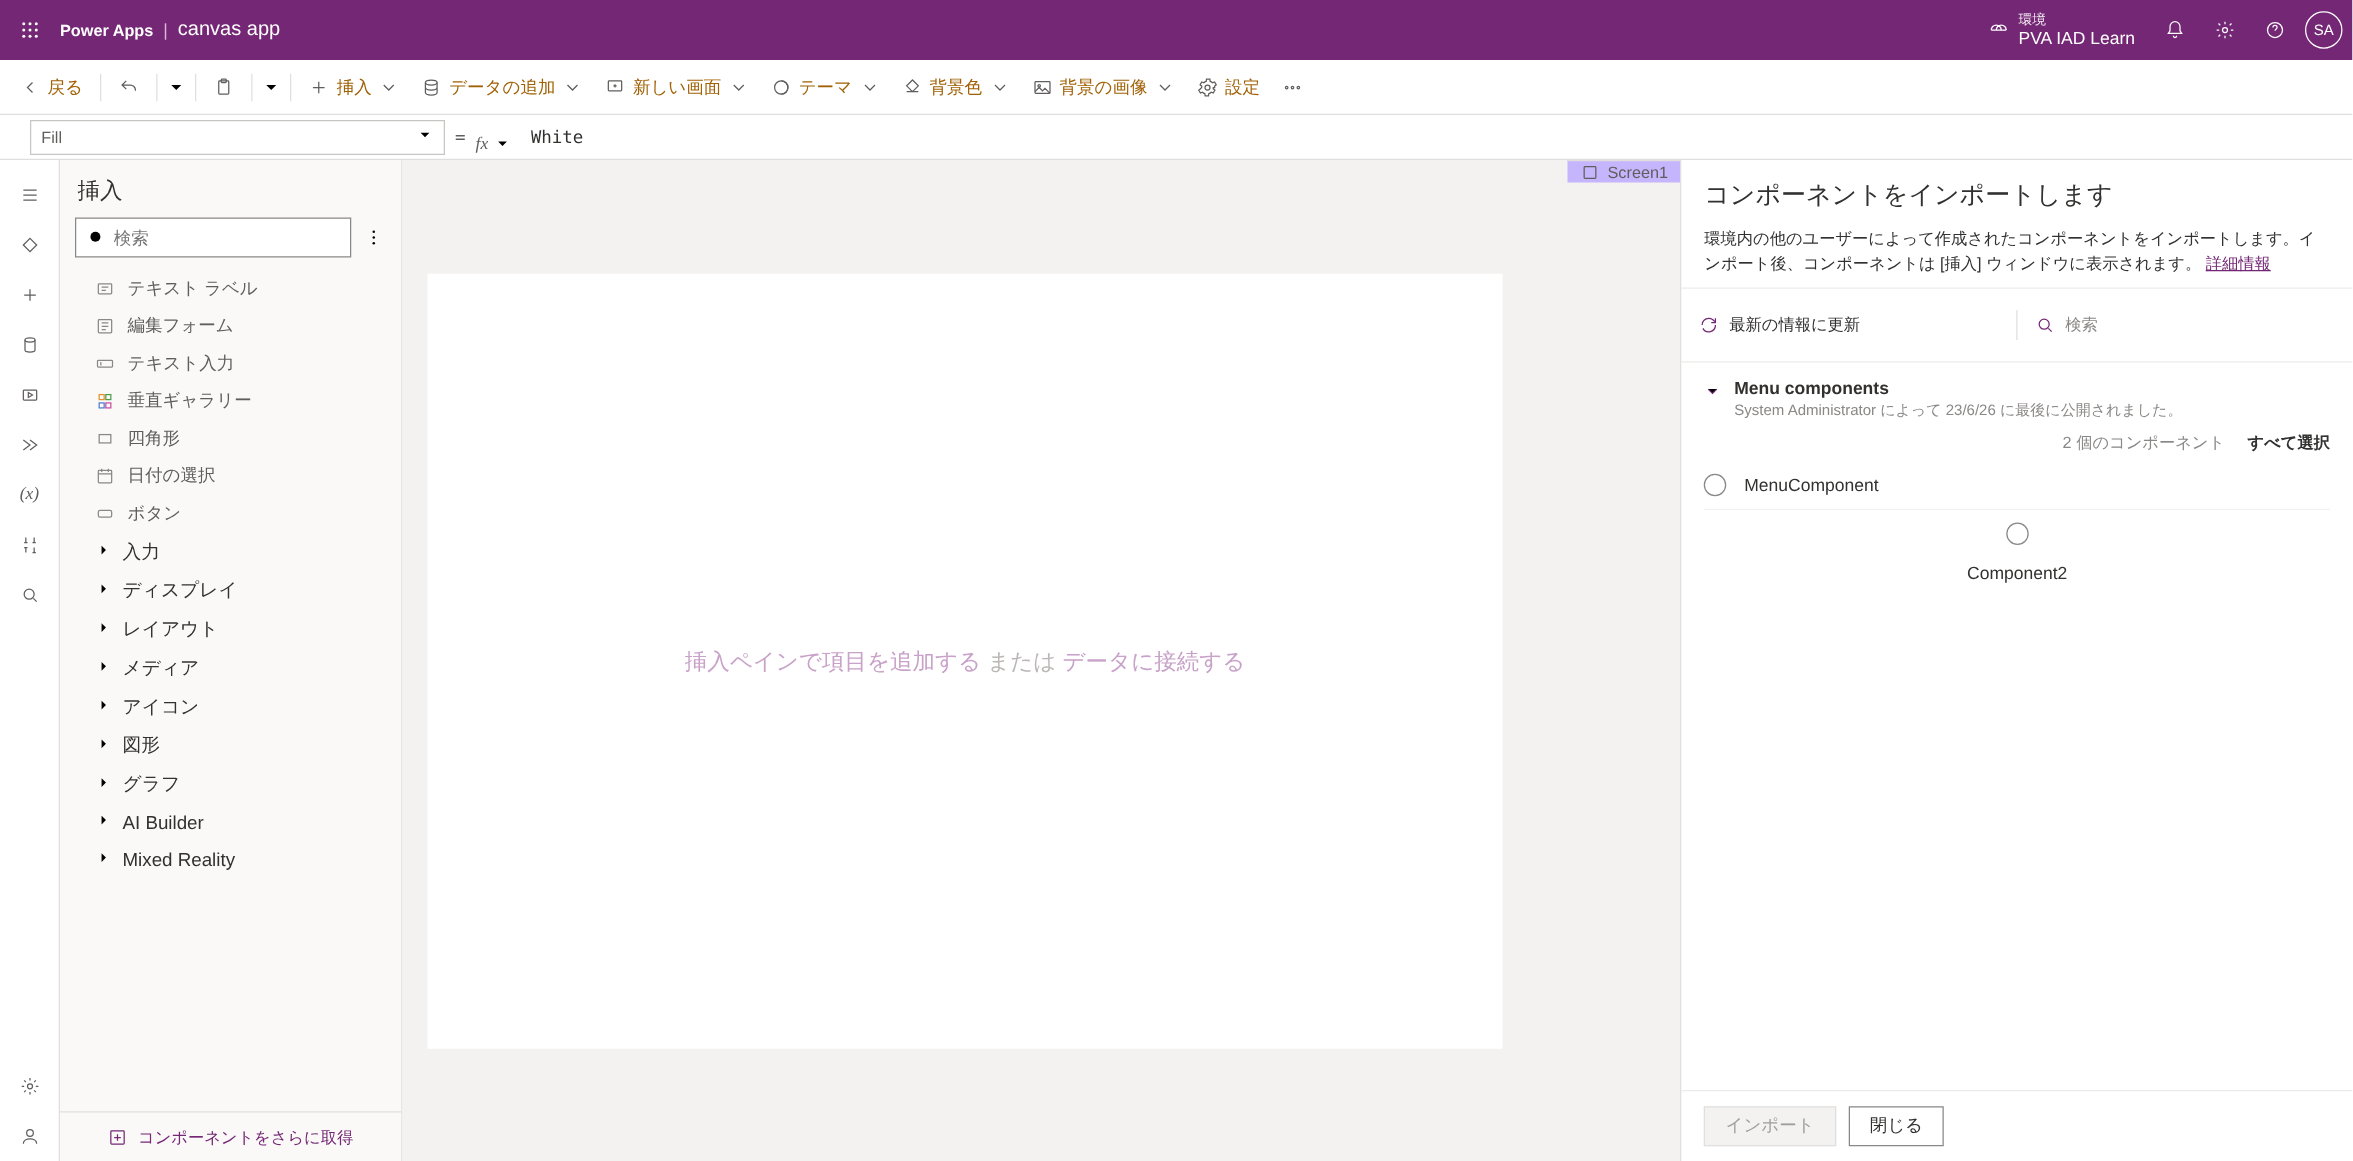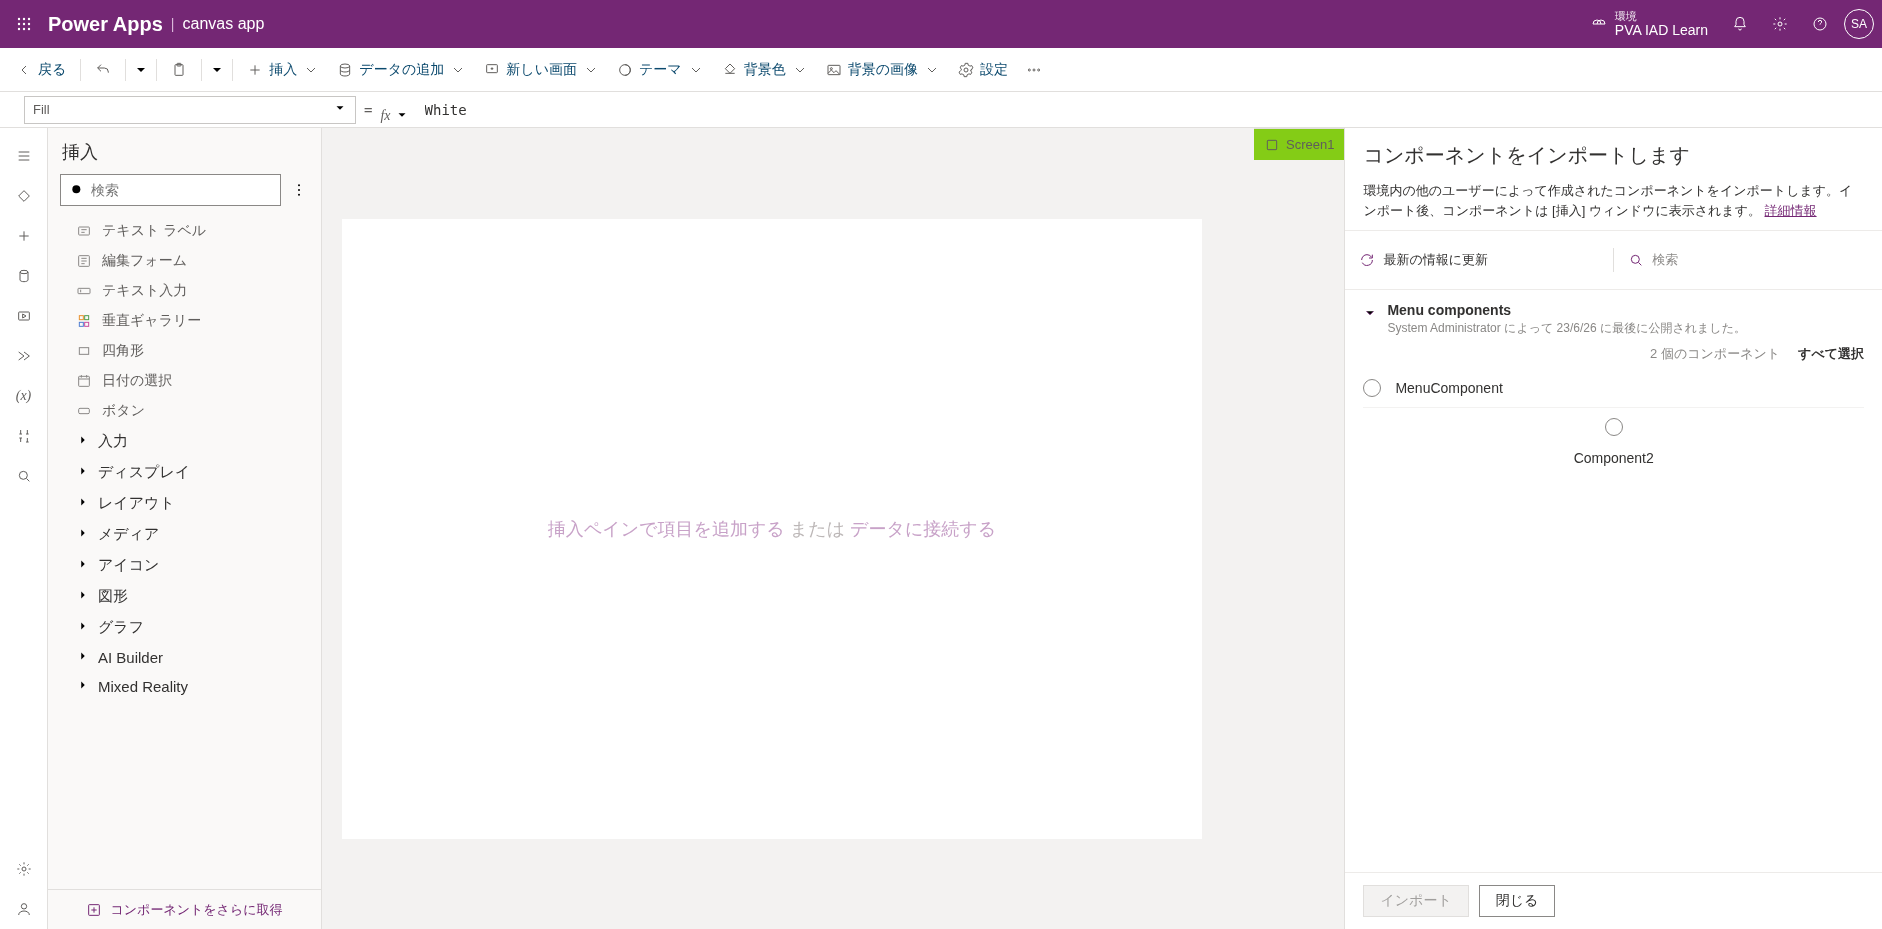--- a/index.html
+++ b/index.html
@@ -2,35 +2,35 @@
 <html><head>
 <meta charset="utf-8">
 <style>
 * { margin:0; padding:0; box-sizing:border-box; font-family:"Segoe UI","Meiryo",sans-serif; }
 body { width:1882px; height:929px; background:#fff; overflow:hidden; font-size:14px; color:#323130; }
 
 
 .header { height:48px; background:#742774; color:#fff; display:flex; align-items:center; padding:0 8px; }
 .waffle { width:32px; height:32px; display:flex; align-items:center; justify-content:center; }
 .waffle svg { fill:#fff; }
-.brand { font-size:20px; font-weight:600; margin-left:8px; }
+.brand { font-size:13px; font-weight:600; margin-left:8px; }
 .pipe { margin:0 8px; color:#d9b7d9; }
 .app-name { font-size:16px; }
 .header-spacer { flex:1; }
 .env-block { display:flex; align-items:center; gap:8px; margin-right:12px; }
 .env-block svg { stroke:#fff; fill:none; }
 .env-text { line-height:1.15; }
 .env-label { font-size:11px; opacity:.9; }
 .env-name { font-size:14px; }
 .hicon { width:40px; height:40px; display:flex; align-items:center; justify-content:center; }
 .hicon svg { stroke:#fff; fill:none; }
 .avatar { width:30px; height:30px; border:1px solid #fff; border-radius:50%; display:flex; align-items:center; justify-content:center; font-size:12px; margin-left:4px; }
 
 
-.cmdbar { height:44px; border-bottom:1px solid #e1dfdd; display:flex; align-items:center; padding:0 8px; gap:2px; color:#0c4a6e; }
+.cmdbar { height:44px; border-bottom:1px solid #e1dfdd; display:flex; align-items:center; padding:0 8px; gap:2px; color:#a16207; }
 .cmd { display:flex; align-items:center; gap:6px; padding:0 8px; height:32px; }
 .cmd svg { stroke:#605e5c; fill:none; }
 .cmd .lbl { font-size:14px; }
 .chev { width:18px; display:flex; align-items:center; justify-content:center; }
 .vdiv { width:1px; height:22px; background:#e1dfdd; margin:0 4px; }
 
 
 .fxbar { height:36px; border-bottom:1px solid #e1dfdd; display:flex; align-items:center; padding:0 16px 0 24px; gap:8px; }
 .prop-dd { width:332px; height:28px; border:1px solid #c8c6c4; display:flex; align-items:center; justify-content:space-between; padding:0 8px; font-size:13px; color:#605e5c; }
 .eq { font-family:monospace; color:#605e5c; }
@@ -63,21 +63,21 @@
 .panel-ft { height:40px; border-top:1px solid #e1dfdd; display:flex; align-items:center; justify-content:center; gap:8px; color:#742774; font-size:13px; }
 .panel-ft svg { stroke:#742774; fill:none; }
 
 
 .canvas-wrap { flex:1; display:flex; flex-direction:row; background:#f3f2f1;gap:32px; }
 .canvas-stage { flex:1; display:flex; align-items:center; justify-content:center; padding:20px; }
 .canvas { background:#fff; width:860px; height:620px; display:flex; align-items:center; justify-content:center; }
 .canvas .empty { font-size:18px; color:#c8a2c8; }
 .canvas .empty a { color:#c8a2c8; text-decoration:none; }
 .canvas .mid { color:#bcb7b7; }
-.status { height:32px; border-top:1px solid #e1dfdd; background:#84cc16; display:flex; align-items:center; gap:6px; padding:0 10px; font-size:13px; color:#605e5c; }
+.status { height:18px; border-top:1px solid #e1dfdd; background:#c4b5fd; display:flex; align-items:center; gap:6px; padding:0 10px; font-size:13px; color:#605e5c; }
 .status svg { stroke:#605e5c; fill:none; }
 
 
 .import-panel { width:648px; border-left:1px solid #e1dfdd; display:flex; flex-direction:column; background:#fff; }
 .import-hd { display:flex; align-items:center; justify-content:space-between; padding:14px 18px 8px; }
 .import-hd h2 { font-size:20px; font-weight:400; }
 .import-desc { padding:4px 18px 10px; font-size:13px; color:#323130; line-height:1.5; }
 .import-desc a { color:#742774; text-decoration:underline; }
 .import-tools { display:flex; align-items:center; border-top:1px solid #edebe9; border-bottom:1px solid #edebe9; height:60px; }
 .import-tools .half { flex:1; display:flex; align-items:center; gap:8px; padding:0 14px; color:#323130; font-size:13px; }

